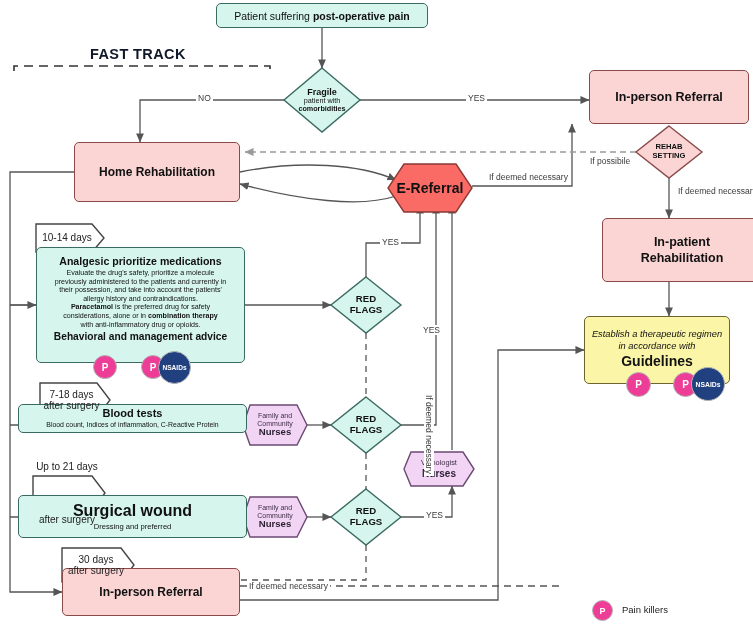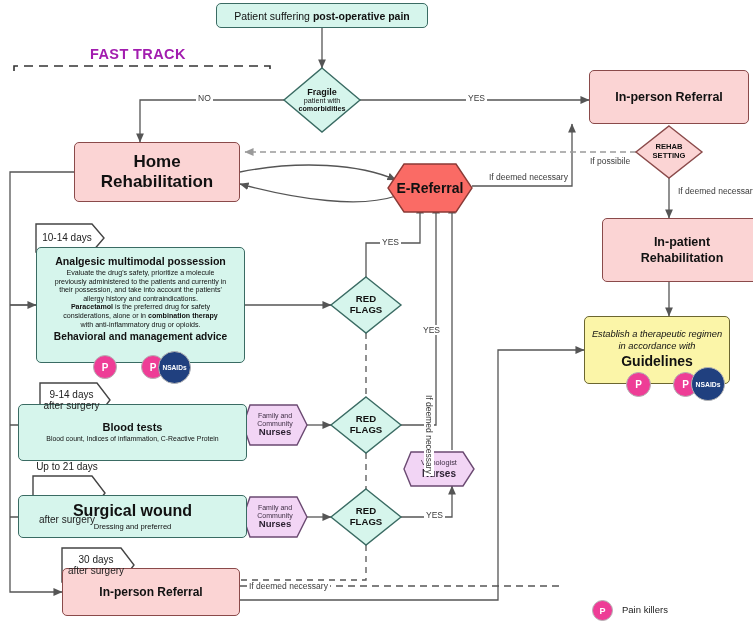--- a/index.html
+++ b/index.html
@@ -14,21 +14,21 @@
   .yellow{background:#fbf5a8;border-color:#6b6630;}
   .ttl{font-weight:bold;}
   .lbl{position:absolute;color:#333;white-space:nowrap;}
   .edgelbl{font-size:8.5px;color:#3a3a3a;background:#fff;padding:0 2px;}
   .badge{position:absolute;border-radius:50%;display:flex;align-items:center;
          justify-content:center;color:#fff;font-weight:bold;border:1px solid #b3b3b3;}
   .bp{background:#ee3d96;}
   .bn{background:#20407f;}
   .tag{position:absolute;font-size:10px;color:#222;text-align:center;line-height:1.15;
        display:flex;align-items:center;justify-content:center;}
-  .fasttrack{position:absolute;font-weight:bold;font-size:14.5px;color:#a21caf;letter-spacing:.4px;}
+  .fasttrack{position:absolute;font-weight:bold;font-size:14.5px;color:#0f172a;letter-spacing:.4px;}
   .legtxt{position:absolute;font-size:9.5px;color:#222;}
 </style>
 </head>
 <body>
 
 <div id="stage">
 
   <svg class="layer">
     <defs>
       <marker id="ah" markerWidth="8" markerHeight="8" refX="6.6" refY="3" orient="auto">
@@ -119,21 +119,21 @@
     <div><span>Patient suffering </span><b>post-operative pain</b></div>
   </div>
 
   <div class="node" style="left:284px;top:74px;width:76px;height:52px;line-height:1.12;">
     <div class="ttl" style="font-size:9px;">Fragile</div>
     <div style="font-size:7.2px;">patient with</div>
     <div style="font-size:7.2px;font-weight:bold;">comorbidities</div>
   </div>
 
   <div class="node rect pink" style="left:74px;top:142px;width:166px;height:60px;">
-    <div class="ttl" style="font-size:17px;">Home Rehabilitation</div>
+    <div class="ttl" style="font-size:12px;">Home Rehabilitation</div>
   </div>
 
   <div class="node" style="left:388px;top:164px;width:84px;height:48px;">
     <div class="ttl" style="font-size:14px;">E-Referral</div>
   </div>
 
   <div class="node rect pink" style="left:589px;top:70px;width:160px;height:54px;">
     <div class="ttl" style="font-size:12.5px;">In-person Referral</div>
   </div>
 
@@ -156,21 +156,21 @@
     <span>P</span>
   </div>
   <div class="badge bp" style="left:673px;top:372px;width:23px;height:23px;font-size:10px;">
     <span>P</span>
   </div>
   <div class="badge bn" style="left:691px;top:367px;width:32px;height:32px;font-size:6.8px;">
     <span>NSAIDs</span>
   </div>
 
   <div class="node rect teal" style="left:36px;top:247px;width:209px;height:116px;padding:5px 6px;line-height:1.22;justify-content:flex-start;">
-    <div class="ttl" style="font-size:10.6px;margin:2px 0 1px;">Analgesic multimodal possession</div>
+    <div class="ttl" style="font-size:10.6px;margin:2px 0 1px;">Analgesic prioritize medications</div>
     <div style="font-size:7.1px;">Evaluate the drug's safety, prioritize a molecule</div>
     <div style="font-size:7.1px;">previously administered to the patients and currently in</div>
     <div style="font-size:7.1px;">their possession, and take into account the patients'</div>
     <div style="font-size:7.1px;">allergy history and contraindications.</div>
     <div style="font-size:7.1px;"><b>Paracetamol</b><span> is the preferred drug for safety</span></div>
     <div style="font-size:7.1px;"><span>considerations, alone or in </span><b>combination therapy</b></div>
     <div style="font-size:7.1px;">with anti-inflammatory drug or opioids.</div>
     <div class="ttl" style="font-size:10.2px;margin-top:2px;">Behavioral and management advice</div>
   </div>
   <div class="tag" style="left:36px;top:226px;width:62px;height:24px;">
@@ -179,26 +179,26 @@
   <div class="badge bp" style="left:93px;top:355px;width:22px;height:22px;font-size:10px;">
     <span>P</span>
   </div>
   <div class="badge bp" style="left:141px;top:355px;width:22px;height:22px;font-size:10px;">
     <span>P</span>
   </div>
   <div class="badge bn" style="left:158px;top:351px;width:31px;height:31px;font-size:6.6px;">
     <span>NSAIDs</span>
   </div>
 
-  <div class="node rect teal" style="left:18px;top:404px;width:229px;height:57px;line-height:1.25;">
+  <div class="node rect teal" style="left:18px;top:404px;width:229px;height:29px;line-height:1.25;">
     <div class="ttl" style="font-size:11px;">Blood tests</div>
     <div style="font-size:6.9px;">Blood count, Indices of inflammation, C-Reactive Protein</div>
   </div>
   <div class="tag" style="left:40px;top:385px;width:63px;height:30px;flex-direction:column;">
-    <span>9-14 days</span>
+    <span>7-18 days</span>
     <span>after surgery</span>
   </div>
 
   <div class="node" style="left:243px;top:405px;width:64px;height:40px;line-height:1.1;">
     <div style="font-size:7px;color:#3f2f45;">Family and</div>
     <div style="font-size:7px;color:#3f2f45;">Community</div>
     <div class="ttl" style="font-size:9.6px;color:#2a1f30;">Nurses</div>
   </div>
 
   <div class="node rect teal" style="left:18px;top:495px;width:229px;height:43px;line-height:1.3;">

